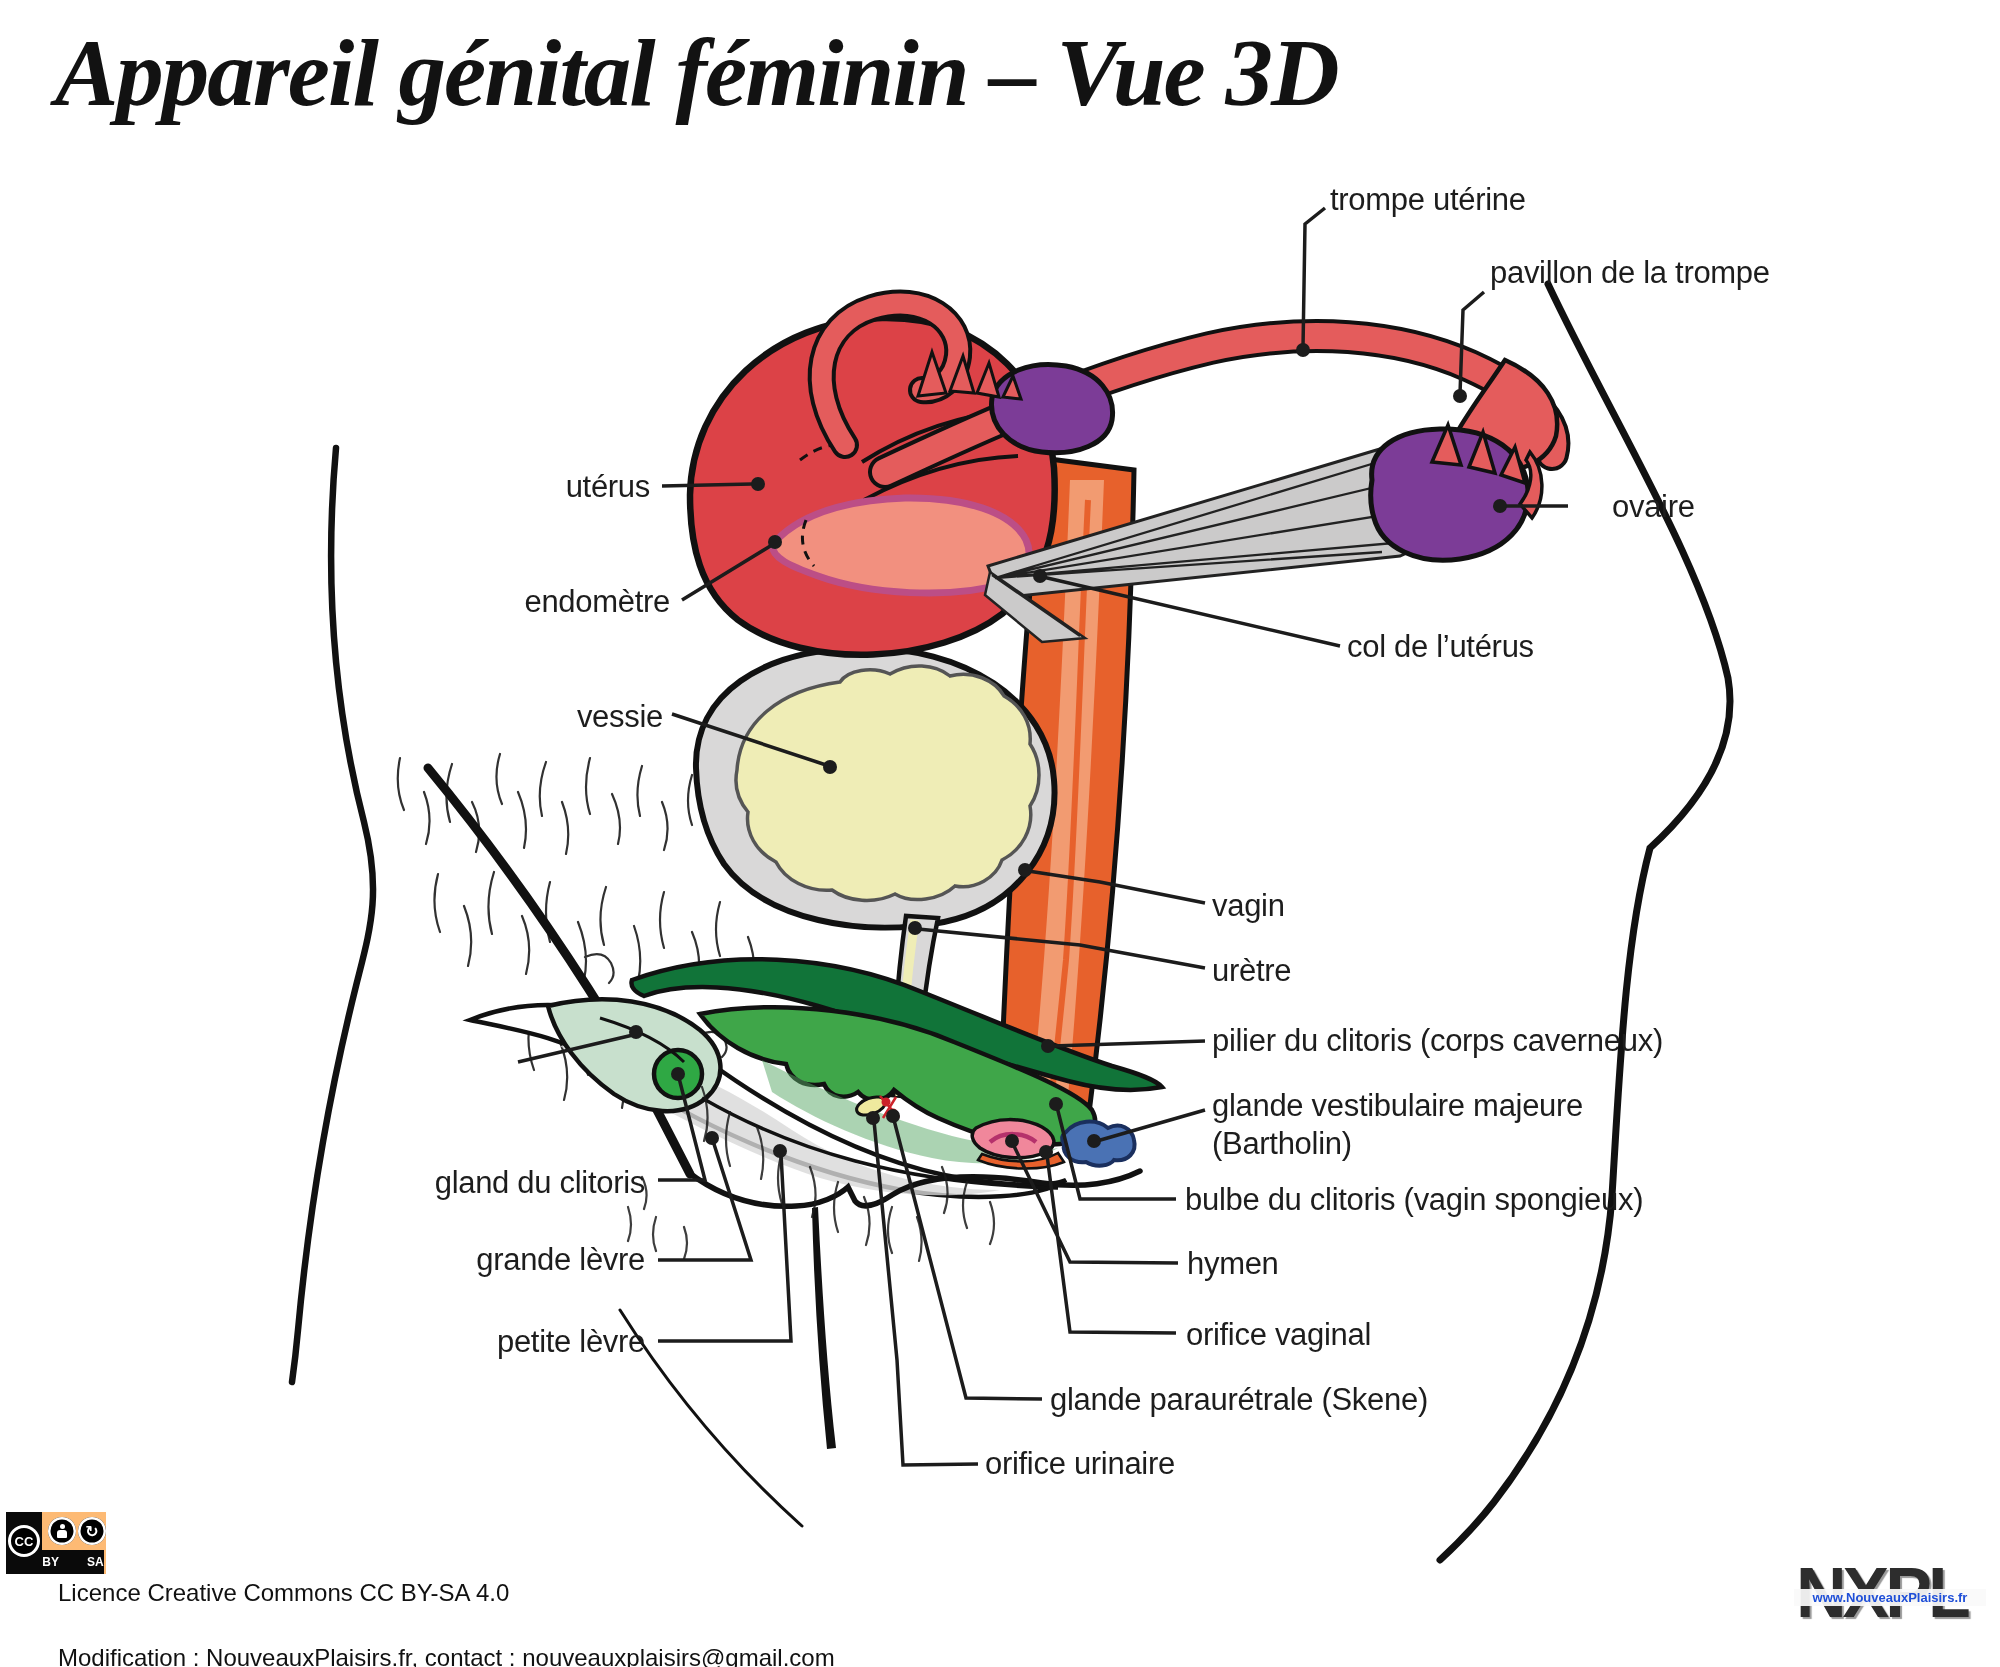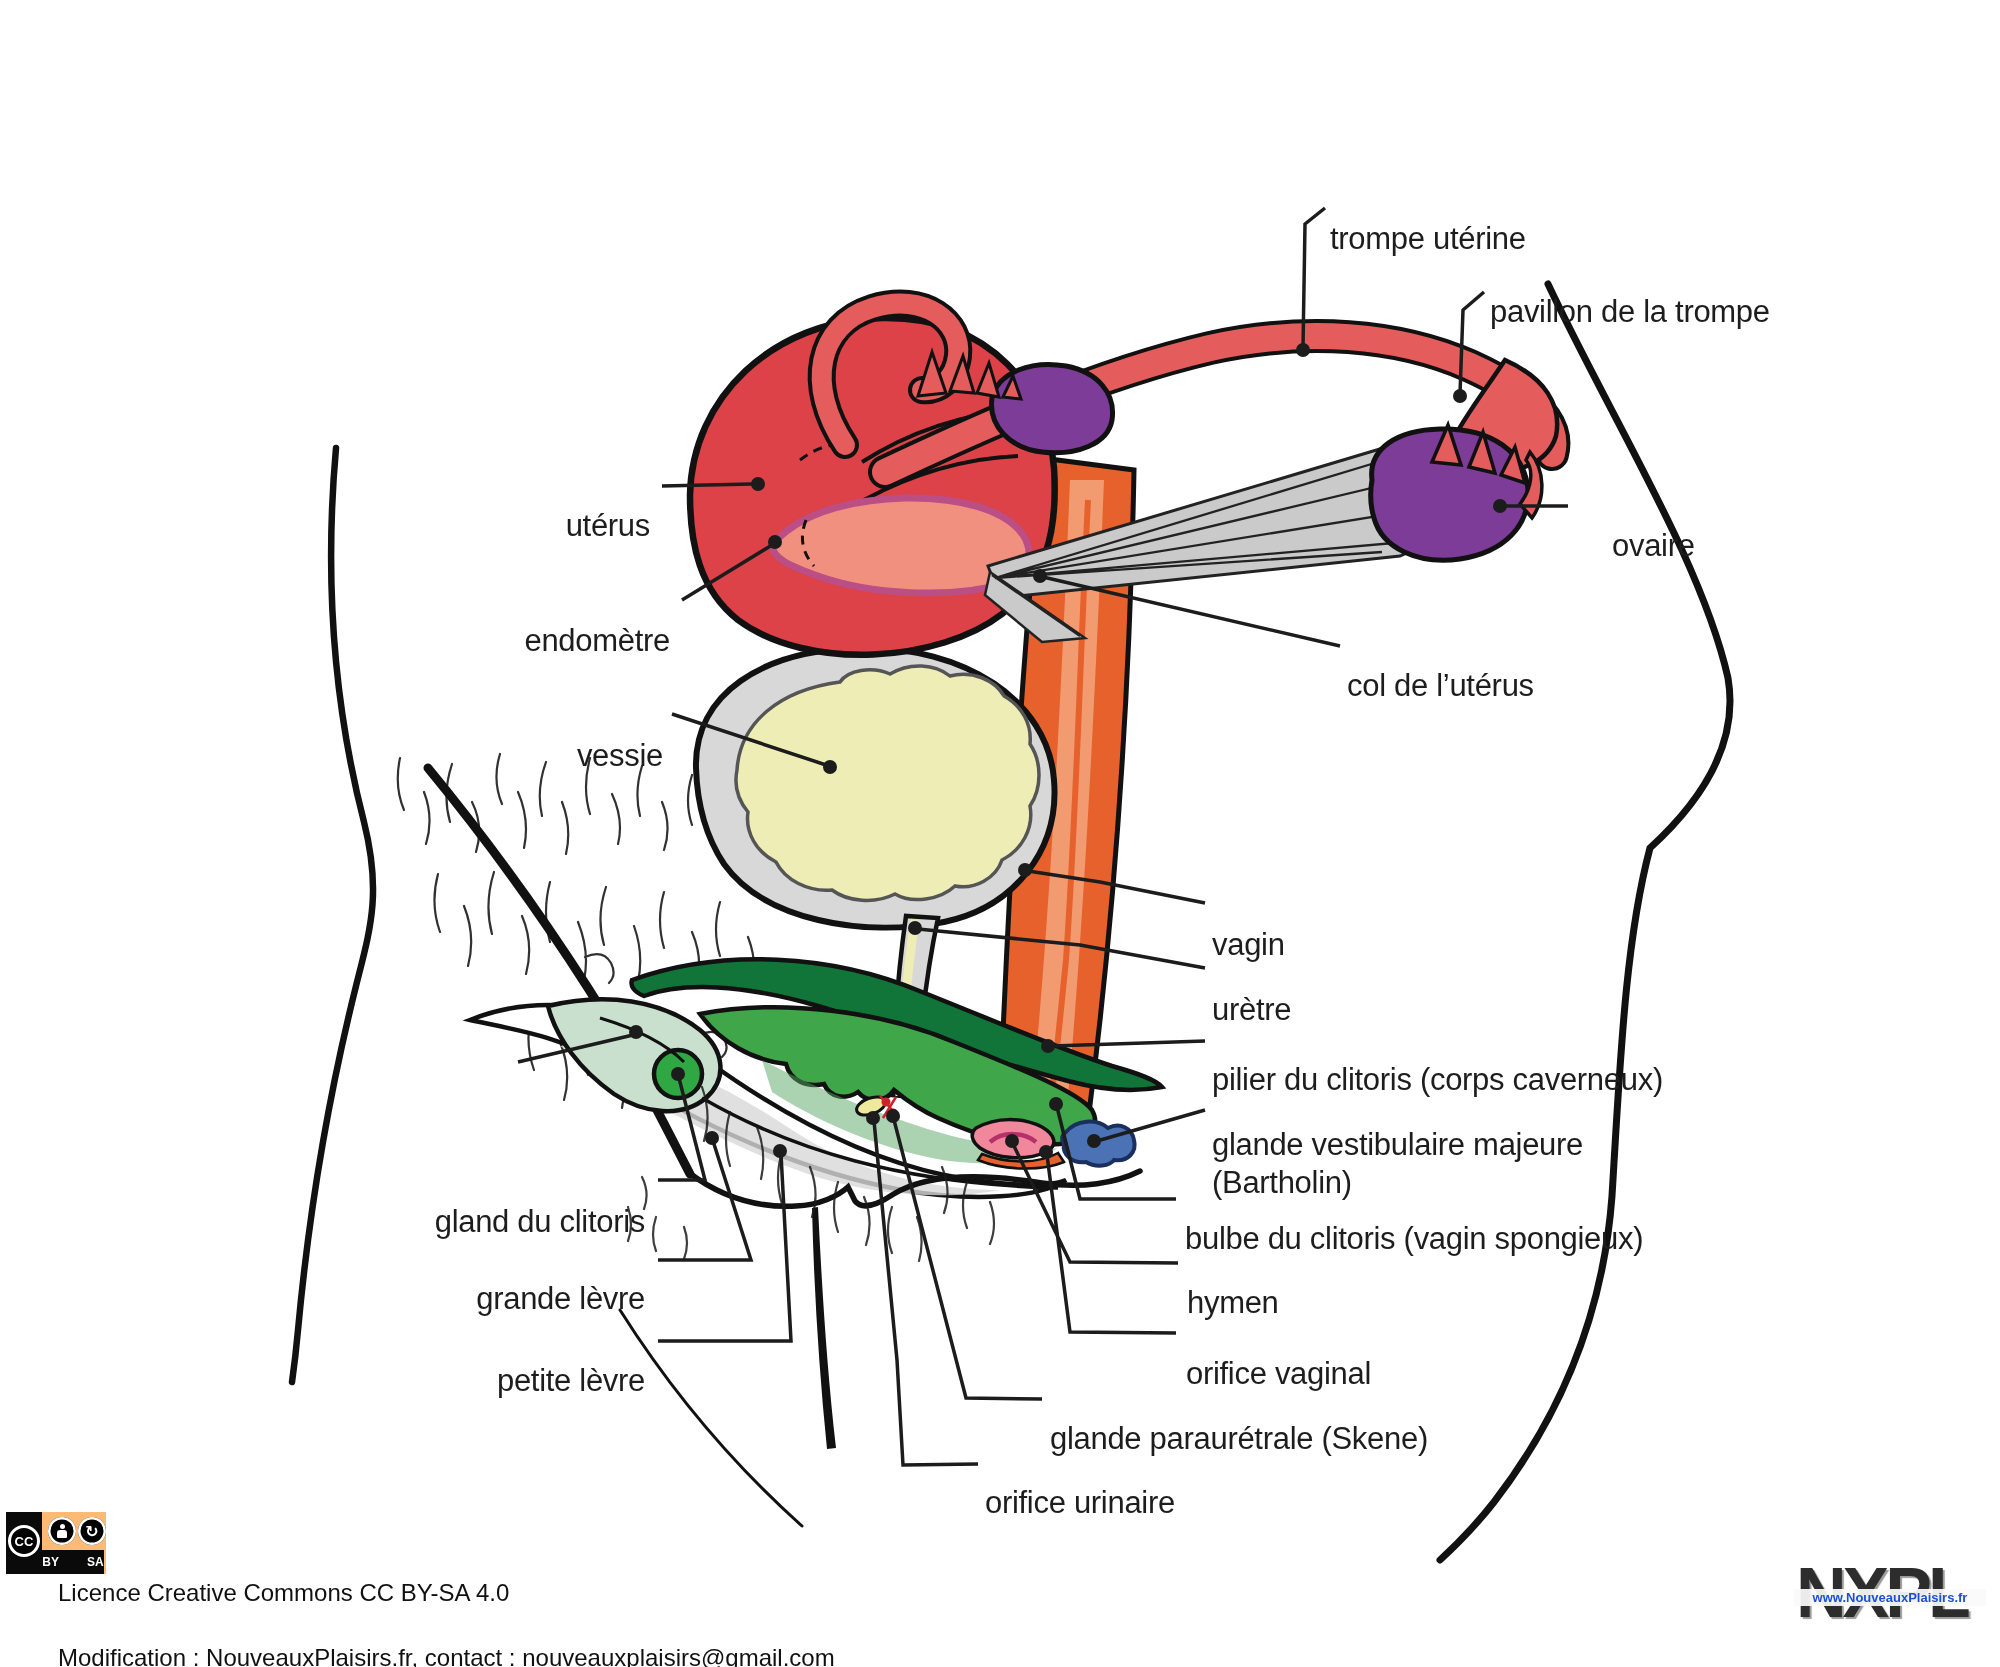--- a/index.html
+++ b/index.html
@@ -2,21 +2,21 @@
 <html><head>
 <meta charset="utf-8">
 <style>
   html,body{margin:0;padding:0;background:#fff;}
   .stage{position:relative;width:2000px;height:1667px;background:#fff;overflow:hidden;
          font-family:"Liberation Sans","DejaVu Sans",sans-serif;}
   .stage svg{position:absolute;left:0;top:0;}
   .title{position:absolute;left:55px;top:18px;font-family:"Liberation Serif","DejaVu Serif",serif;
          font-style:italic;font-weight:700;font-size:95px;color:#121212;letter-spacing:-2px;white-space:nowrap;}
   .lbl{position:absolute;font-size:31px;line-height:38px;color:#1d1d1d;letter-spacing:-0.3px;
-       white-space:pre-line;margin-top:39px;}
+       white-space:pre-line;}
   .lbl.r{text-align:right;}
   .footer-line{position:absolute;left:20px;font-size:24px;color:#111;white-space:nowrap;margin-left:38px;}
   
   .ccbadge{position:absolute;left:6px;top:1512px;width:100px;height:62px;background:#fdba74;}
   .ccbadge .left{position:absolute;left:0;top:0;width:36px;height:62px;background:#0a0a0a;}
   .cc-circ{position:absolute;border-radius:50%;background:#000;display:flex;align-items:center;
            justify-content:center;color:#fff;font-weight:bold;}
   .cc-main{left:2px;top:13px;width:32px;height:32px;box-shadow:inset 0 0 0 3px #fff;font-size:13px;}
   .cc-by{left:42px;top:5px;width:28px;height:28px;box-shadow:inset 0 0 0 2.5px #fff;}
   .cc-sa{left:72px;top:5px;width:28px;height:28px;box-shadow:inset 0 0 0 2.5px #fff;font-size:16px;}
@@ -142,20 +142,21 @@
         <circle cx="1048" cy="1046" r="7"></circle>
         <circle cx="1094" cy="1141" r="7"></circle>
     <circle cx="1056" cy="1104" r="7"></circle>
         <circle cx="1012" cy="1141" r="7"></circle>
         <circle cx="1046" cy="1152" r="7"></circle>
     <circle cx="893" cy="1116" r="7"></circle>
         <circle cx="873" cy="1118" r="7"></circle>
   </g>
 </svg>
 
+<div class="title">Appareil génital féminin – Vue 3D</div>
 
 <div class="lbl" style="left:1330px;top:181px">trompe utérine</div>
 <div class="lbl" style="left:1490px;top:254px">pavillon de la trompe</div>
 <div class="lbl" style="left:1612px;top:488px">ovaire</div>
 <div class="lbl" style="left:1347px;top:628px">col de l’utérus</div>
 <div class="lbl" style="left:1212px;top:887px">vagin</div>
 <div class="lbl" style="left:1212px;top:952px">urètre</div>
 <div class="lbl" style="left:1212px;top:1022px">pilier du clitoris (corps caverneux)</div>
 <div class="lbl" style="left:1212px;top:1087px">glande vestibulaire majeure
 (Bartholin)</div>

